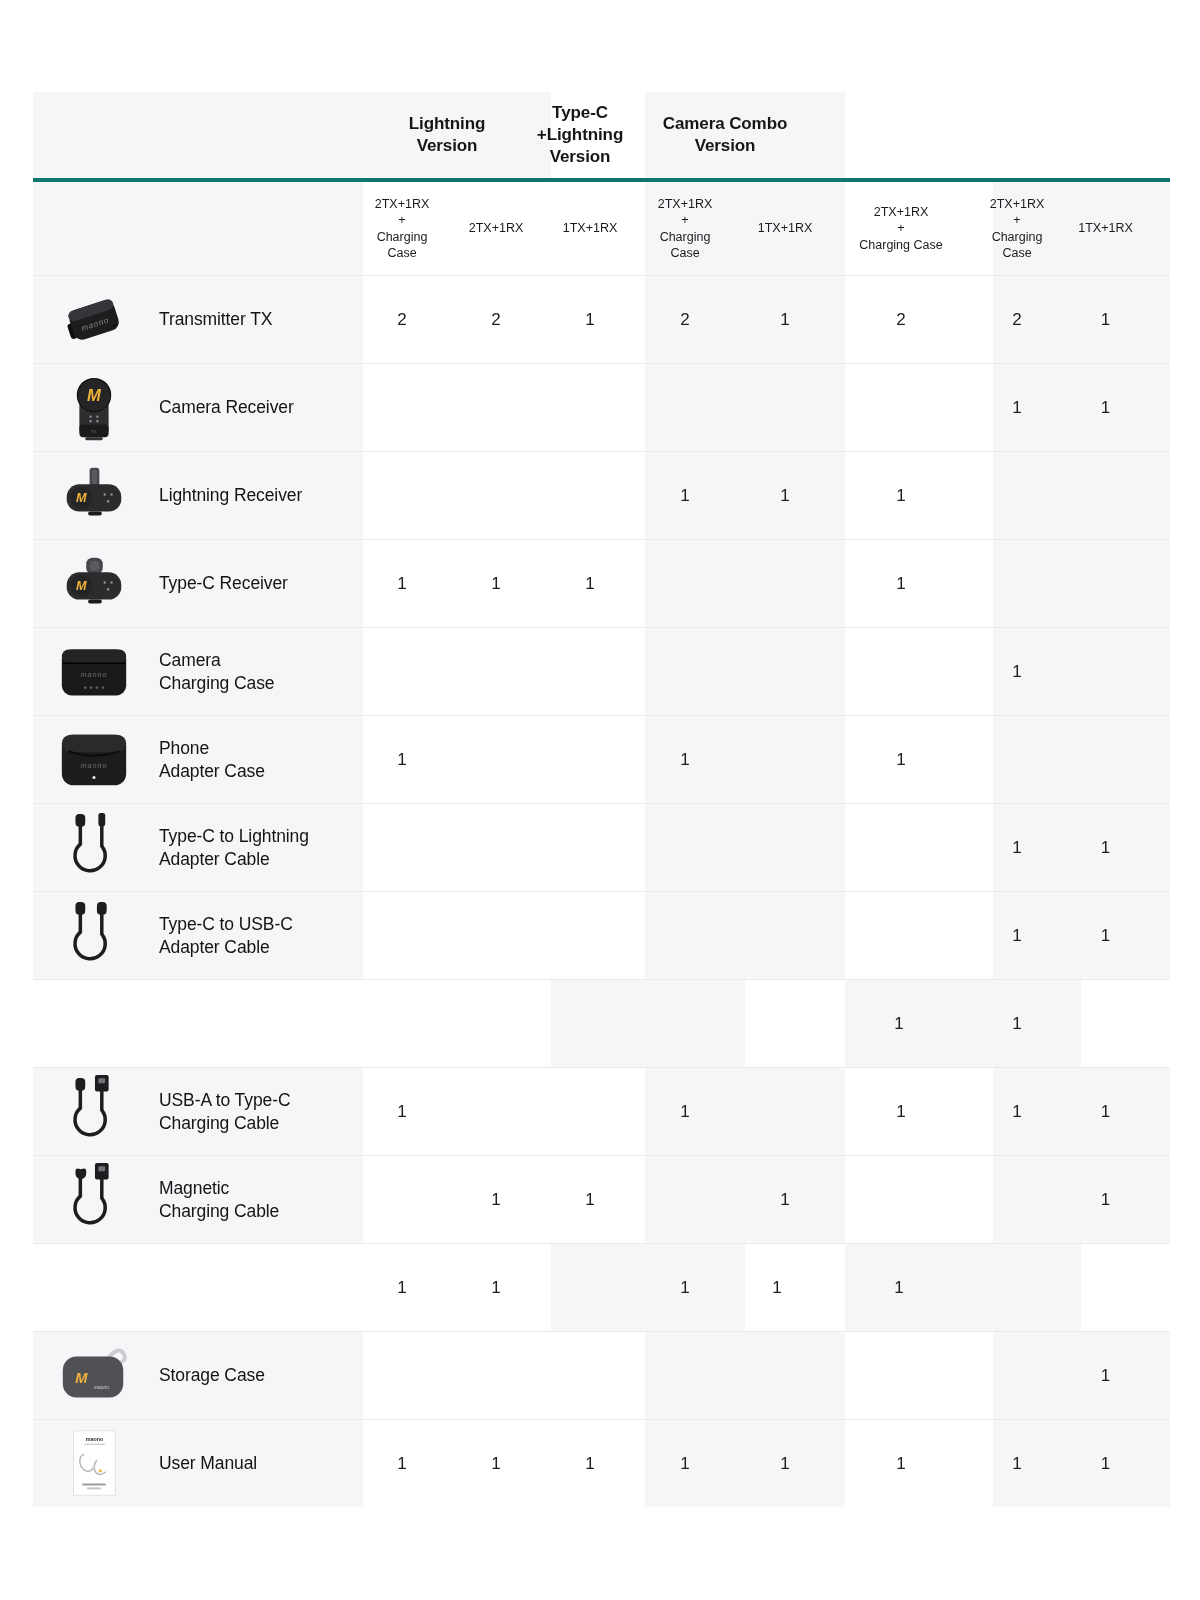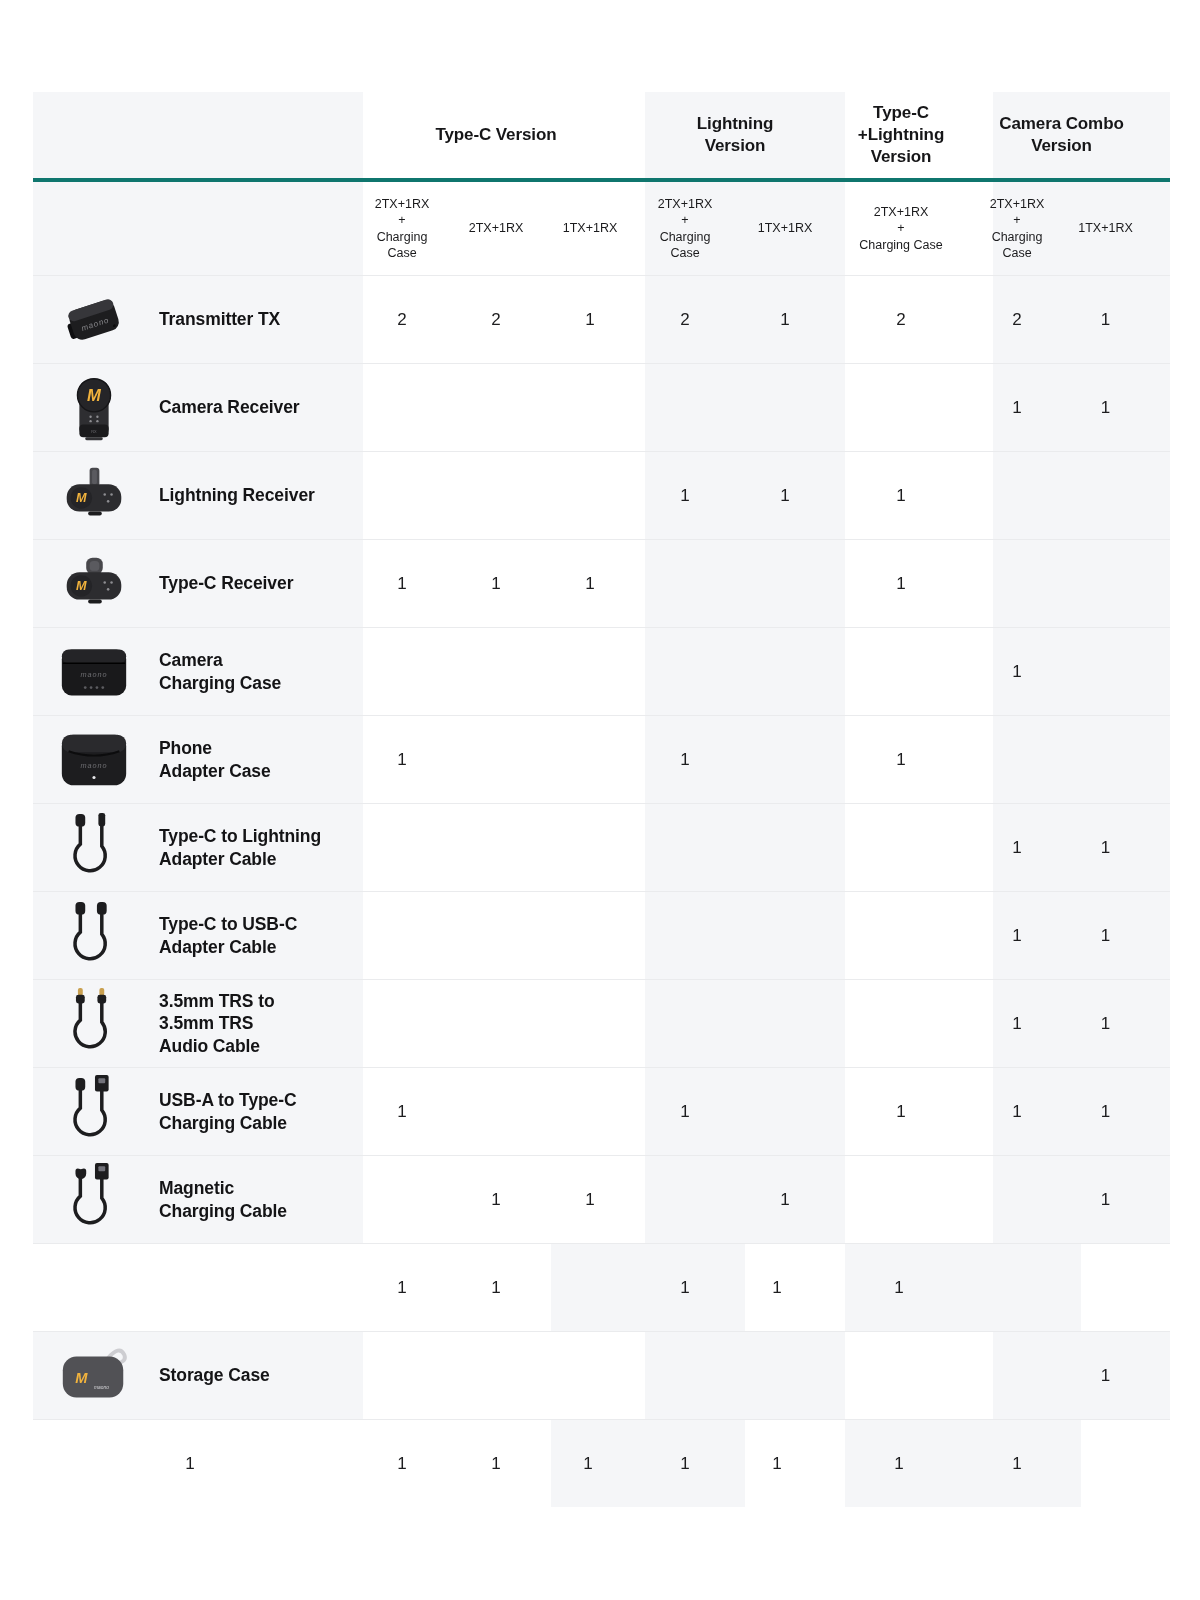--- a/index.html
+++ b/index.html
@@ -37,32 +37,31 @@
   .val{font-size:17px;color:#1d1d1f;}
   .label-cell{
     justify-content:flex-start;text-align:left;padding-left:22px;
   }
   .icon-box{
     width:78px;height:80px;flex:0 0 78px;margin-right:26px;
     display:flex;align-items:center;justify-content:center;
   }
   .icon-box svg{width:78px;height:78px;display:block;}
   .row-label{
-    font-size:17.5px;font-weight:700;line-height:1.26;
+    font-size:17.5px;font-weight:400;line-height:1.26;
     white-space:pre-line;letter-spacing:-0.1px;color:#141416;
   }
 </style>
 </head>
 <body>
 
 <div class="spec-table">
 
   <div class="row head-row">
     <div class="cell label-cell shaded"></div>
-    <div class="cell group p1" style="grid-column:span 3">Type-C Version</div>
     <div class="cell group p2 shaded" style="grid-column:span 2">Lightning
 Version</div>
     <div class="cell group p3">Type-C
 +Lightning
 Version</div>
     <div class="cell group p4 shaded" style="grid-column:span 2">Camera Combo
 Version</div>
   </div>
 
   <div class="row sub-row">
@@ -290,34 +289,20 @@
     <div class="cell val p1"></div>
     <div class="cell val p1"></div>
     <div class="cell val p2 shaded"></div>
     <div class="cell val p2 shaded"></div>
     <div class="cell val p3"></div>
     <div class="cell val p4 shaded">1</div>
     <div class="cell val p4 shaded">1</div>
   </div>
 
   <div class="row body-row">
-    <div class="cell label-cell shaded">
-      <span class="icon-box">
-            <svg viewBox="0 0 80 80">
-              <rect x="23.5" y="3" width="5" height="8" rx="2" fill="#c9a050"></rect>
-              <rect x="21.5" y="10" width="9" height="9" rx="2.5" fill="#1d1d1f"></rect>
-              <rect x="45.5" y="3" width="5" height="8" rx="2" fill="#c9a050"></rect>
-              <rect x="43.5" y="10" width="9" height="9" rx="2.5" fill="#1d1d1f"></rect>
-    <path d="M26 17 V36 A15.5 15.5 0 1 0 48 38 V17" fill="none" stroke="#1d1d1f" stroke-width="3.6" stroke-linecap="round"></path>
-            </svg>
-          </span>
-      <span class="row-label">3.5mm TRS to
-3.5mm TRS
-Audio Cable</span>
-    </div>
     <div class="cell val p1"></div>
     <div class="cell val p1"></div>
     <div class="cell val p1"></div>
     <div class="cell val p2 shaded"></div>
     <div class="cell val p2 shaded"></div>
     <div class="cell val p3"></div>
     <div class="cell val p4 shaded">1</div>
     <div class="cell val p4 shaded">1</div>
   </div>
 
@@ -394,20 +379,35 @@
     <div class="cell val p1"></div>
     <div class="cell val p1"></div>
     <div class="cell val p2 shaded"></div>
     <div class="cell val p2 shaded"></div>
     <div class="cell val p3"></div>
     <div class="cell val p4 shaded"></div>
     <div class="cell val p4 shaded">1</div>
   </div>
 
   <div class="row body-row">
+    <div class="cell label-cell shaded">
+      <span class="icon-box">
+            <svg viewBox="0 0 80 80">
+    <rect x="19" y="6" width="43" height="66" fill="#ffffff" stroke="#e3e3e6"></rect>
+    <text x="40.5" y="16" font-size="5.5" font-weight="700" fill="#2b2b2e" text-anchor="middle">maono</text>
+    <rect x="30" y="19" width="21" height="1.6" fill="#d4d4d8"></rect>
+    <path d="M30 30 a7 9 -20 1 0 9 14" fill="none" stroke="#b9b9bd" stroke-width="1.6"></path>
+    <path d="M43 36 a7 9 20 1 0 9 12" fill="none" stroke="#b9b9bd" stroke-width="1.6"></path>
+    <circle cx="46.5" cy="47" r="1.6" fill="#F2B33D"></circle>
+    <rect x="28" y="60" width="24" height="2" fill="#9b9b9f"></rect>
+    <rect x="33" y="64" width="14" height="2" fill="#c5c5c9"></rect>
+            </svg>
+          </span>
+      <span class="row-label">User Manual</span>
+    </div>
     <div class="cell val p1">1</div>
     <div class="cell val p1">1</div>
     <div class="cell val p1">1</div>
     <div class="cell val p2 shaded">1</div>
     <div class="cell val p2 shaded">1</div>
     <div class="cell val p3">1</div>
     <div class="cell val p4 shaded">1</div>
     <div class="cell val p4 shaded">1</div>
   </div>
 </div>

